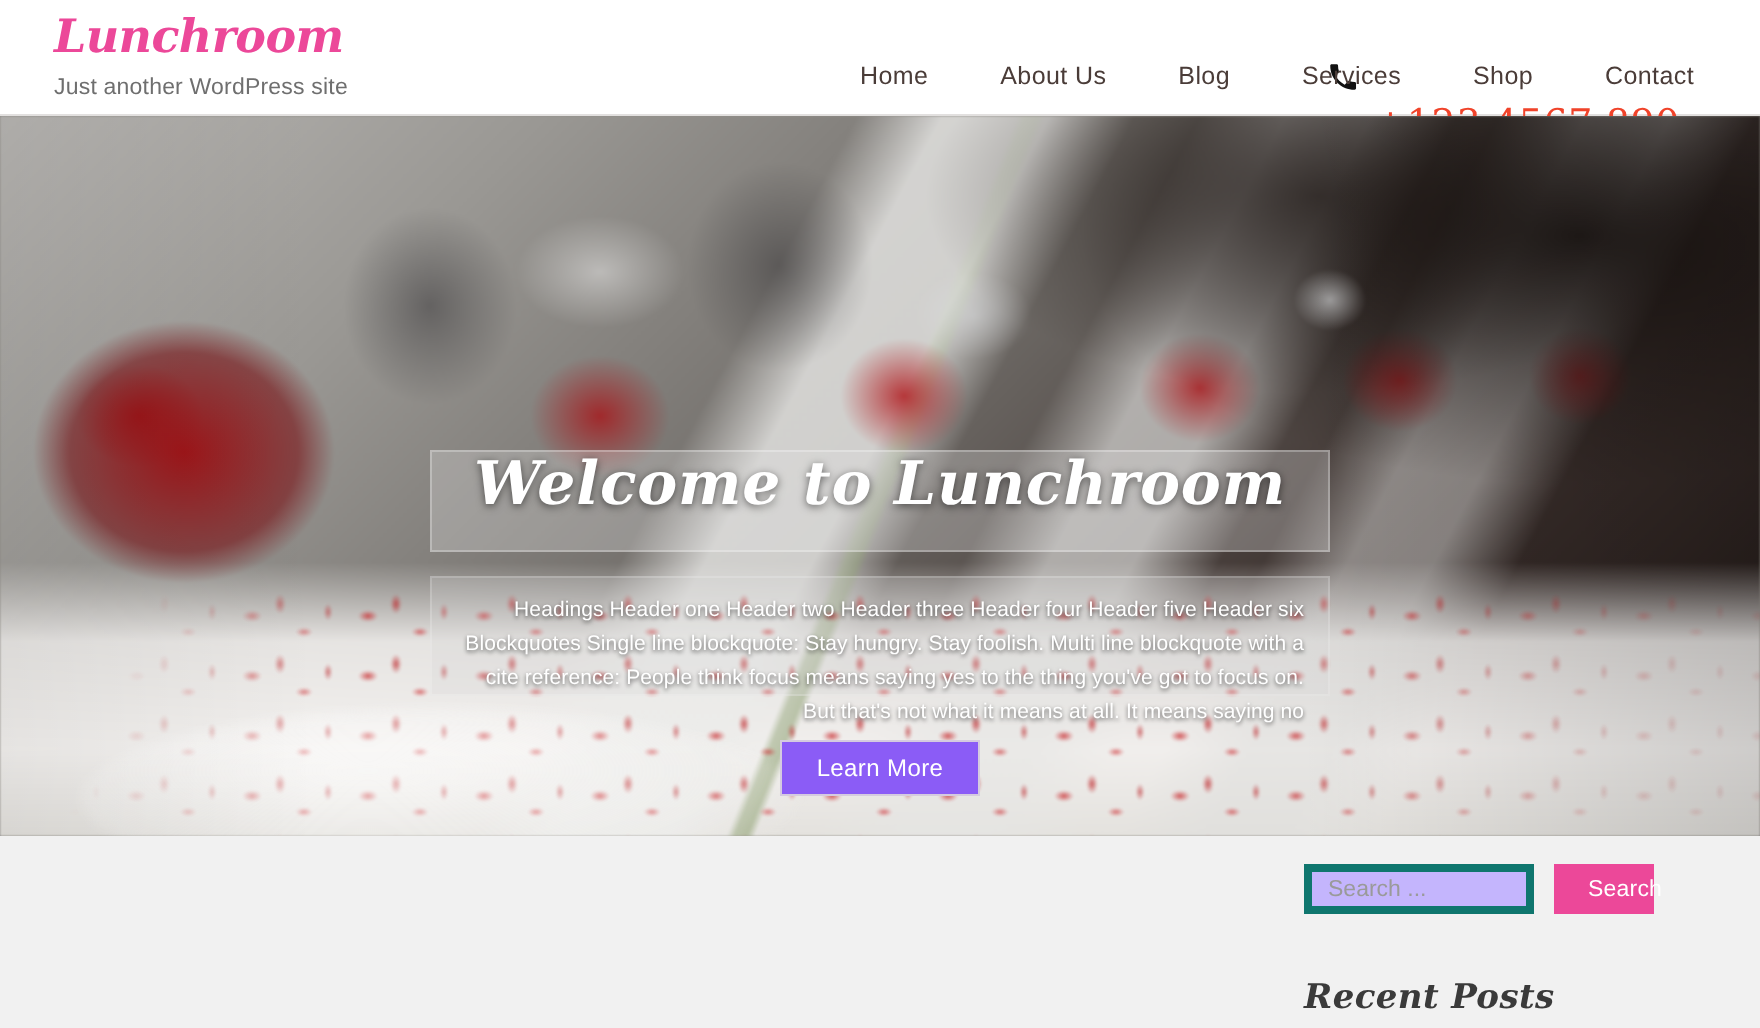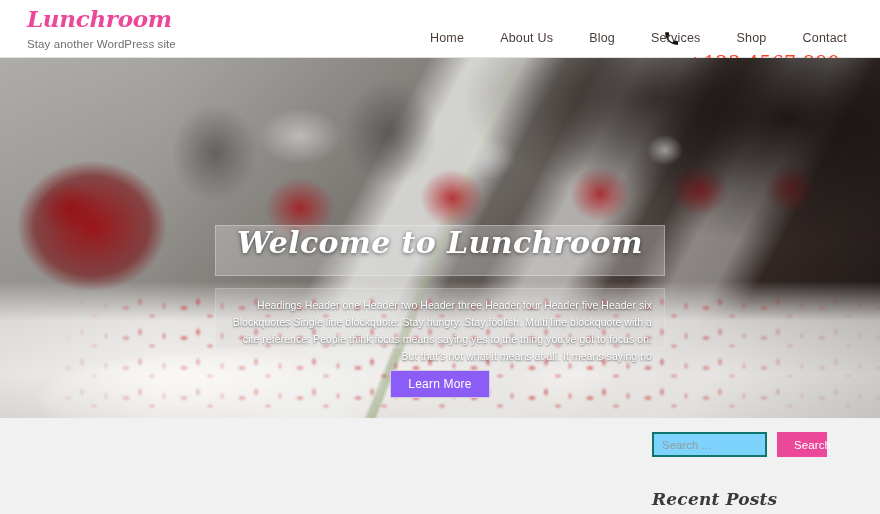--- a/index.html
+++ b/index.html
@@ -285,22 +285,22 @@
 
   .search-form {
     display: flex;
     align-items: stretch;
     height: 25px;
   }
 
   .search-input {
     width: 115px;
     height: 25px;
-    border: 2px solid #0f766e;
-    background: #7dd3fc;
+    border: 4px solid #0f766e;
+    background: #c4b5fd;
     font-family: "Liberation Sans", sans-serif;
     font-size: 11.5px;
     color: #555555;
     padding: 0 8px;
     outline: none;
   }
   .search-input::placeholder { color: #9a9a9a; }
 
   .search-button {
     margin-left: 10px;
@@ -326,21 +326,21 @@
     letter-spacing: 0.2px;
   }
 </style>
 </head>
 <body>
 
 <header class="site-header">
 
   <div class="brand">
     <div class="site-title">Lunchroom</div>
-    <div class="site-tagline">Stay another WordPress site</div>
+    <div class="site-tagline">Just another WordPress site</div>
   </div>
 
   <div class="header-right">
 
     <div class="phone-block">
       <span class="phone-icon">
         <svg viewBox="0 0 24 24" width="17" height="17" fill="currentColor">
           <path d="M6.6 10.8c1.5 2.9 3.7 5.1 6.6 6.6l2.2-2.2c.3-.3.7-.4 1.1-.3 1.2.4 2.4.6 3.7.6.6 0 1 .4 1 1V20c0 .6-.4 1-1 1C10.6 21 3 13.4 3 4c0-.6.4-1 1-1h3.5c.6 0 1 .4 1 1 0 1.3.2 2.5.6 3.7.1.4 0 .8-.3 1.1l-2.2 2z"></path>
         </svg>
       </span>

